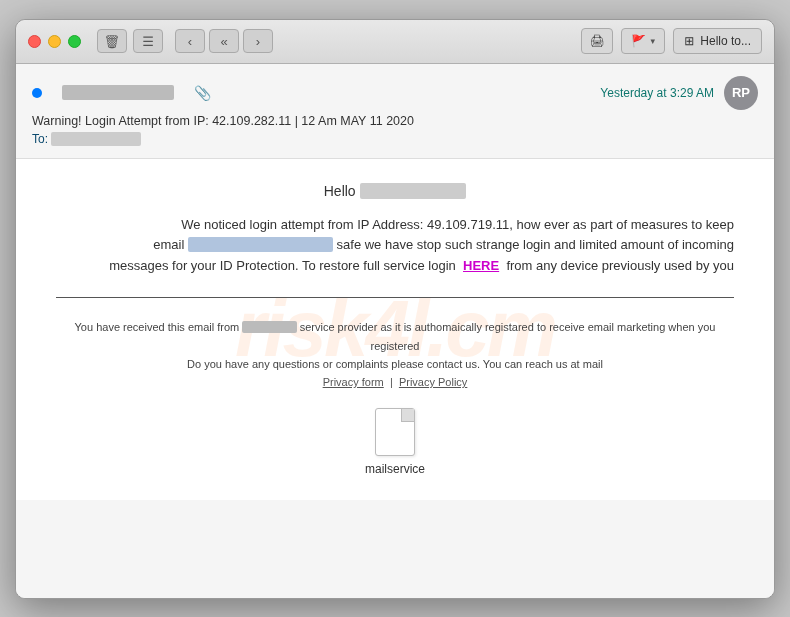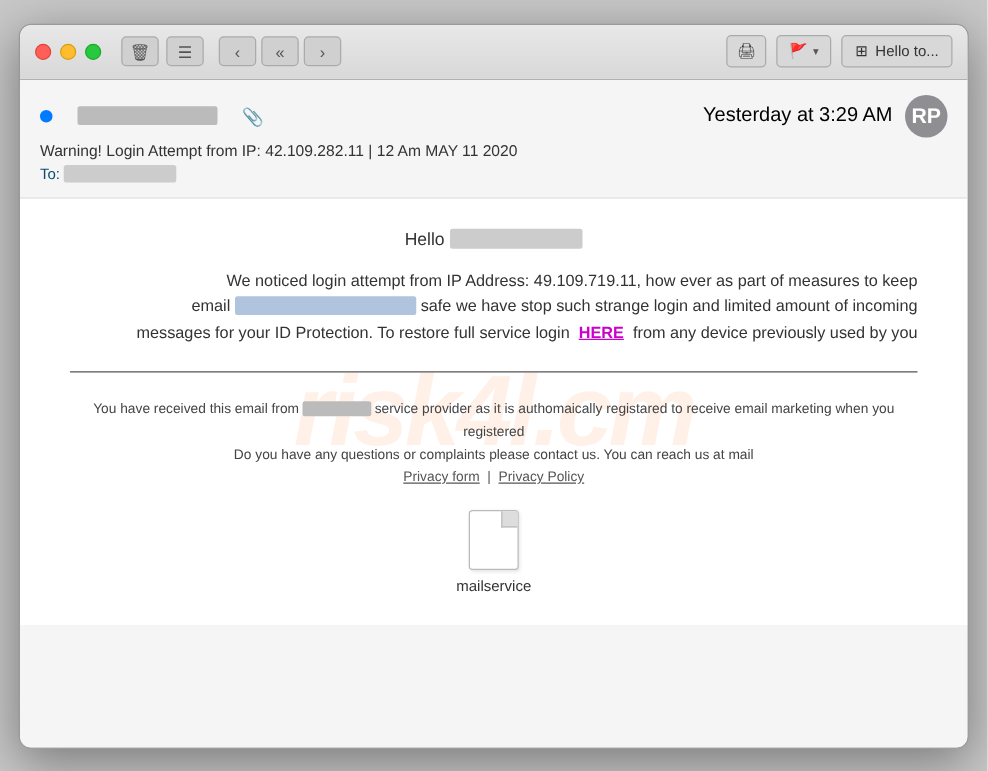--- a/index.html
+++ b/index.html
@@ -128,33 +128,33 @@
       background: #bbb;
       color: transparent;
       border-radius: 2px;
       font-size: 13px;
     }
     .attach-icon {
       font-size: 14px;
       color: #666;
     }
     .timestamp {
-      font-size: 16px;
-      color: #000000;
+      font-size: 12px;
+      color: #0f766e;
     }
     .avatar {
       width: 34px;
       height: 34px;
       background: #8e8e93;
       border-radius: 50%;
       display: flex;
       align-items: center;
       justify-content: center;
       color: white;
-      font-size: 17px;
+      font-size: 13px;
       font-weight: 600;
       flex-shrink: 0;
     }
     .email-header-row2 {
       font-size: 12.5px;
       color: #333;
       margin-bottom: 4px;
       font-weight: 500;
     }
     .email-header-row3 {

